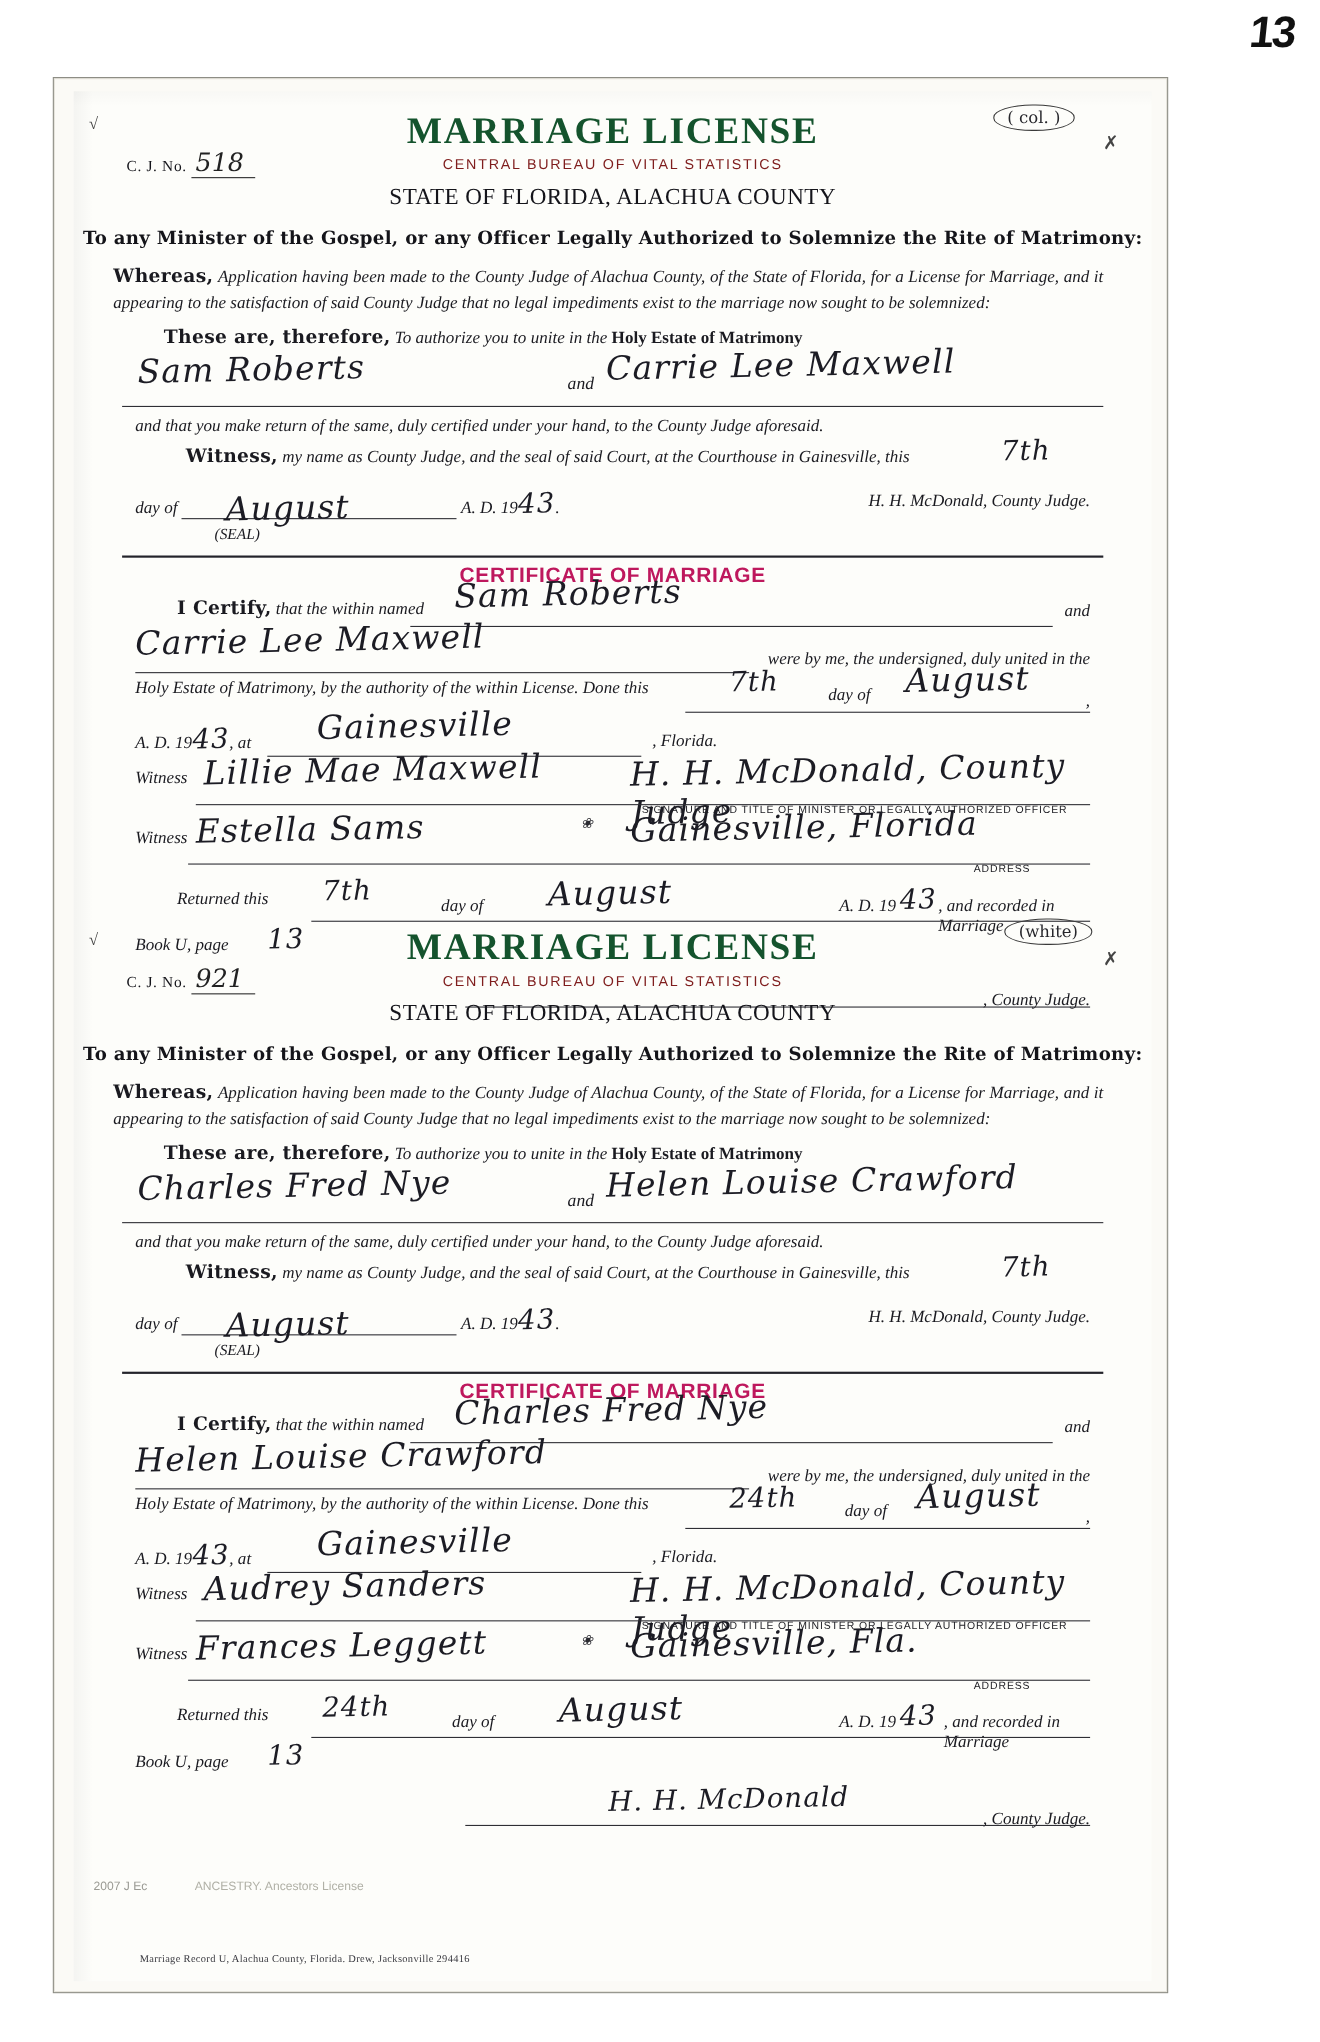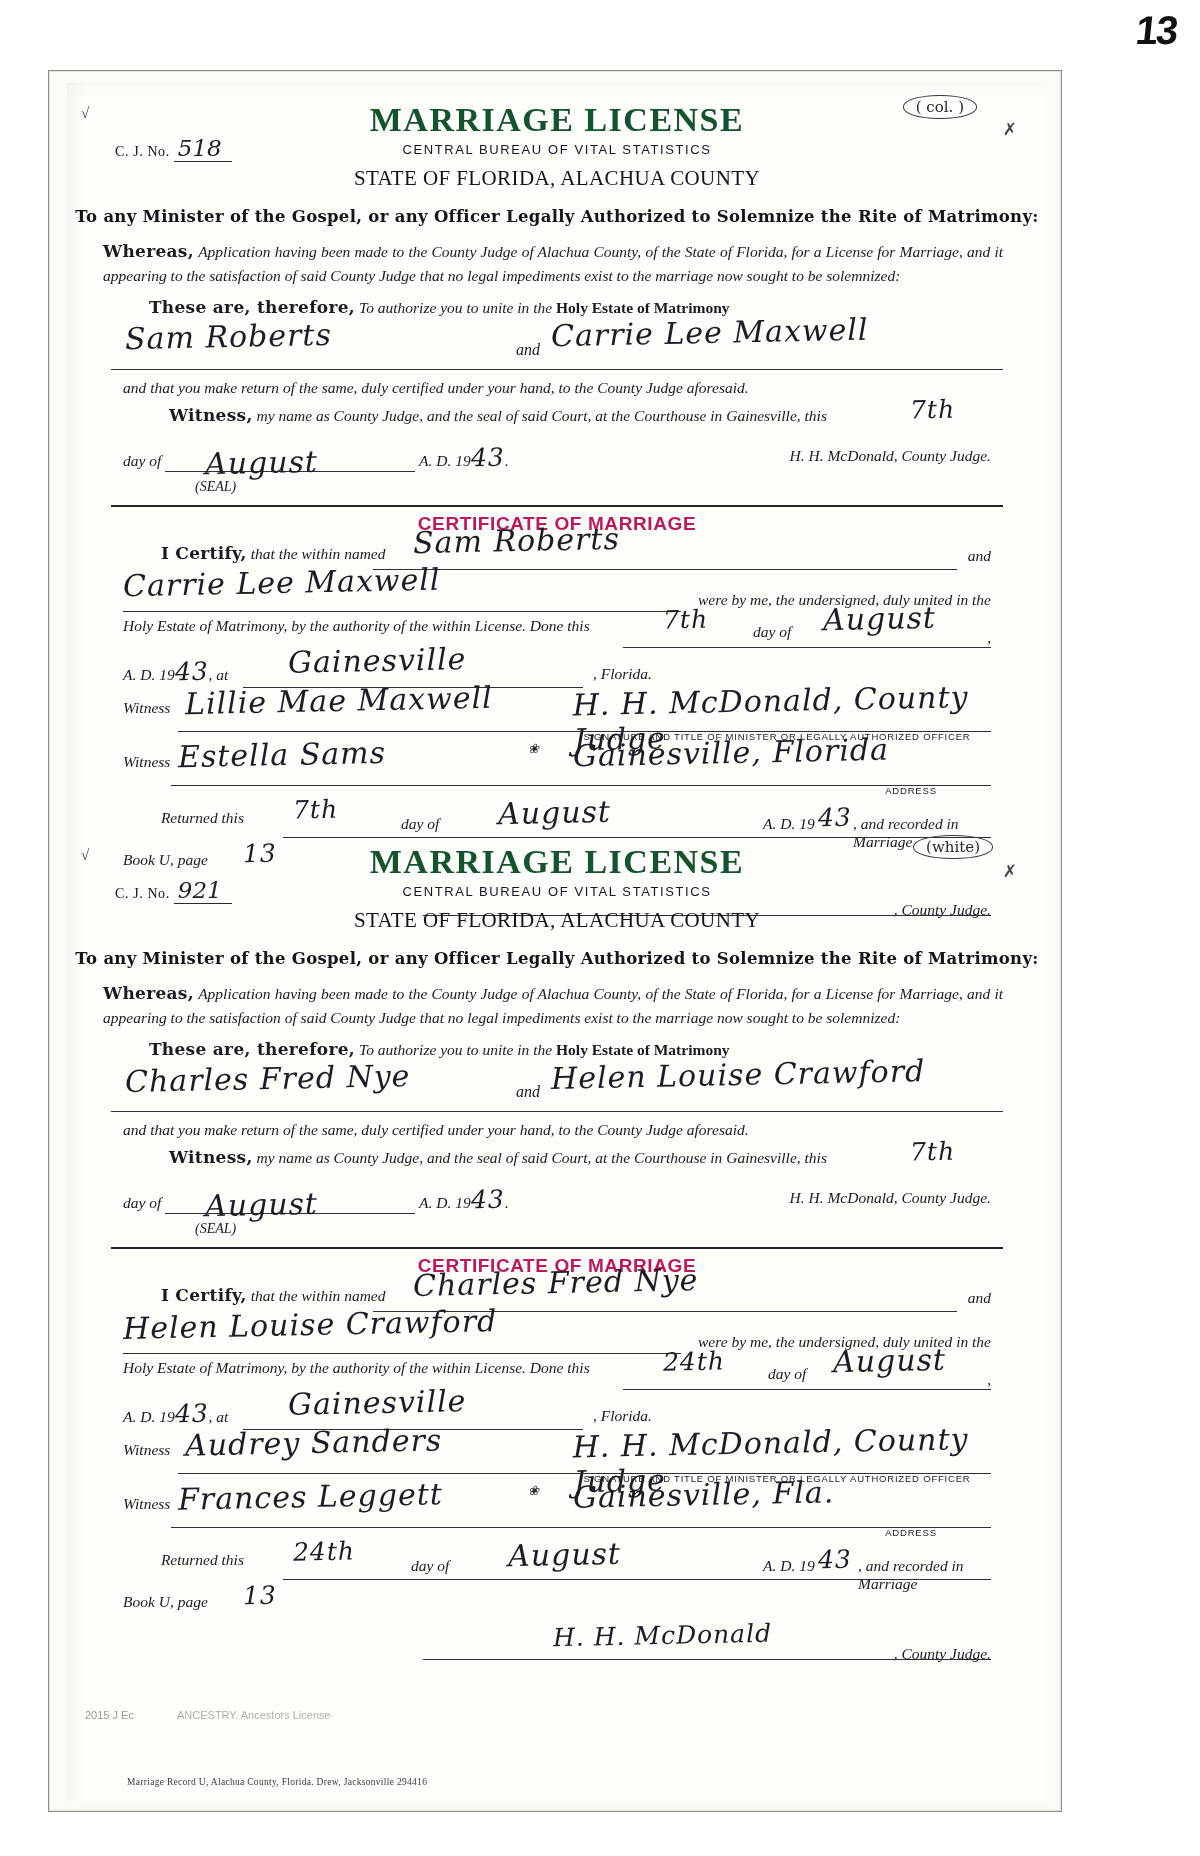--- a/index.html
+++ b/index.html
@@ -58,21 +58,21 @@
     font-family:"Liberation Serif", serif;
     font-weight:bold;
     font-size:34px;
     letter-spacing:1.5px;
     color:#14532d;
   }
   .subtitle{
     text-align:center;
     font-family:"Liberation Sans", sans-serif;
     font-size:13px;letter-spacing:1.6px;
-    color:#0f172a;margin-top:3px;
+    color:#7f1d1d;margin-top:3px;
   }
   .state-line{
     text-align:center;
     font-family:"Liberation Serif", serif;
     font-size:21px;margin-top:9px;color:#14141a;
     letter-spacing:.4px;
   }
   .cj-row{
     position:absolute;left:48px;top:34px;
     font-family:"Liberation Serif",serif;
@@ -433,17 +433,17 @@
         <span class="hand hand-sm" style="position:absolute;left:120px;top:-12px;">13</span>
       </div>
 
       <div class="row" style="position:relative;height:36px;">
         <span class="hand hand-sm" style="position:absolute;left:430px;top:-12px;">H. H. McDonald</span>
         <span class="ital" style="position:absolute;right:0;top:12px;">, County Judge.</span>
         <span class="rule" style="left:300px;right:0;top:26px;"></span>
       </div>
     </div>
 
-    <div class="watermark">2015  J Ec</div>
+    <div class="watermark">2007  J Ec</div>
     <div class="watermark2">ANCESTRY.  Ancestors License</div>
     <div class="foot-note">Marriage Record U, Alachua County, Florida.  Drew, Jacksonville 294416</div>
   </div>
 </div>
 
 </body></html>

